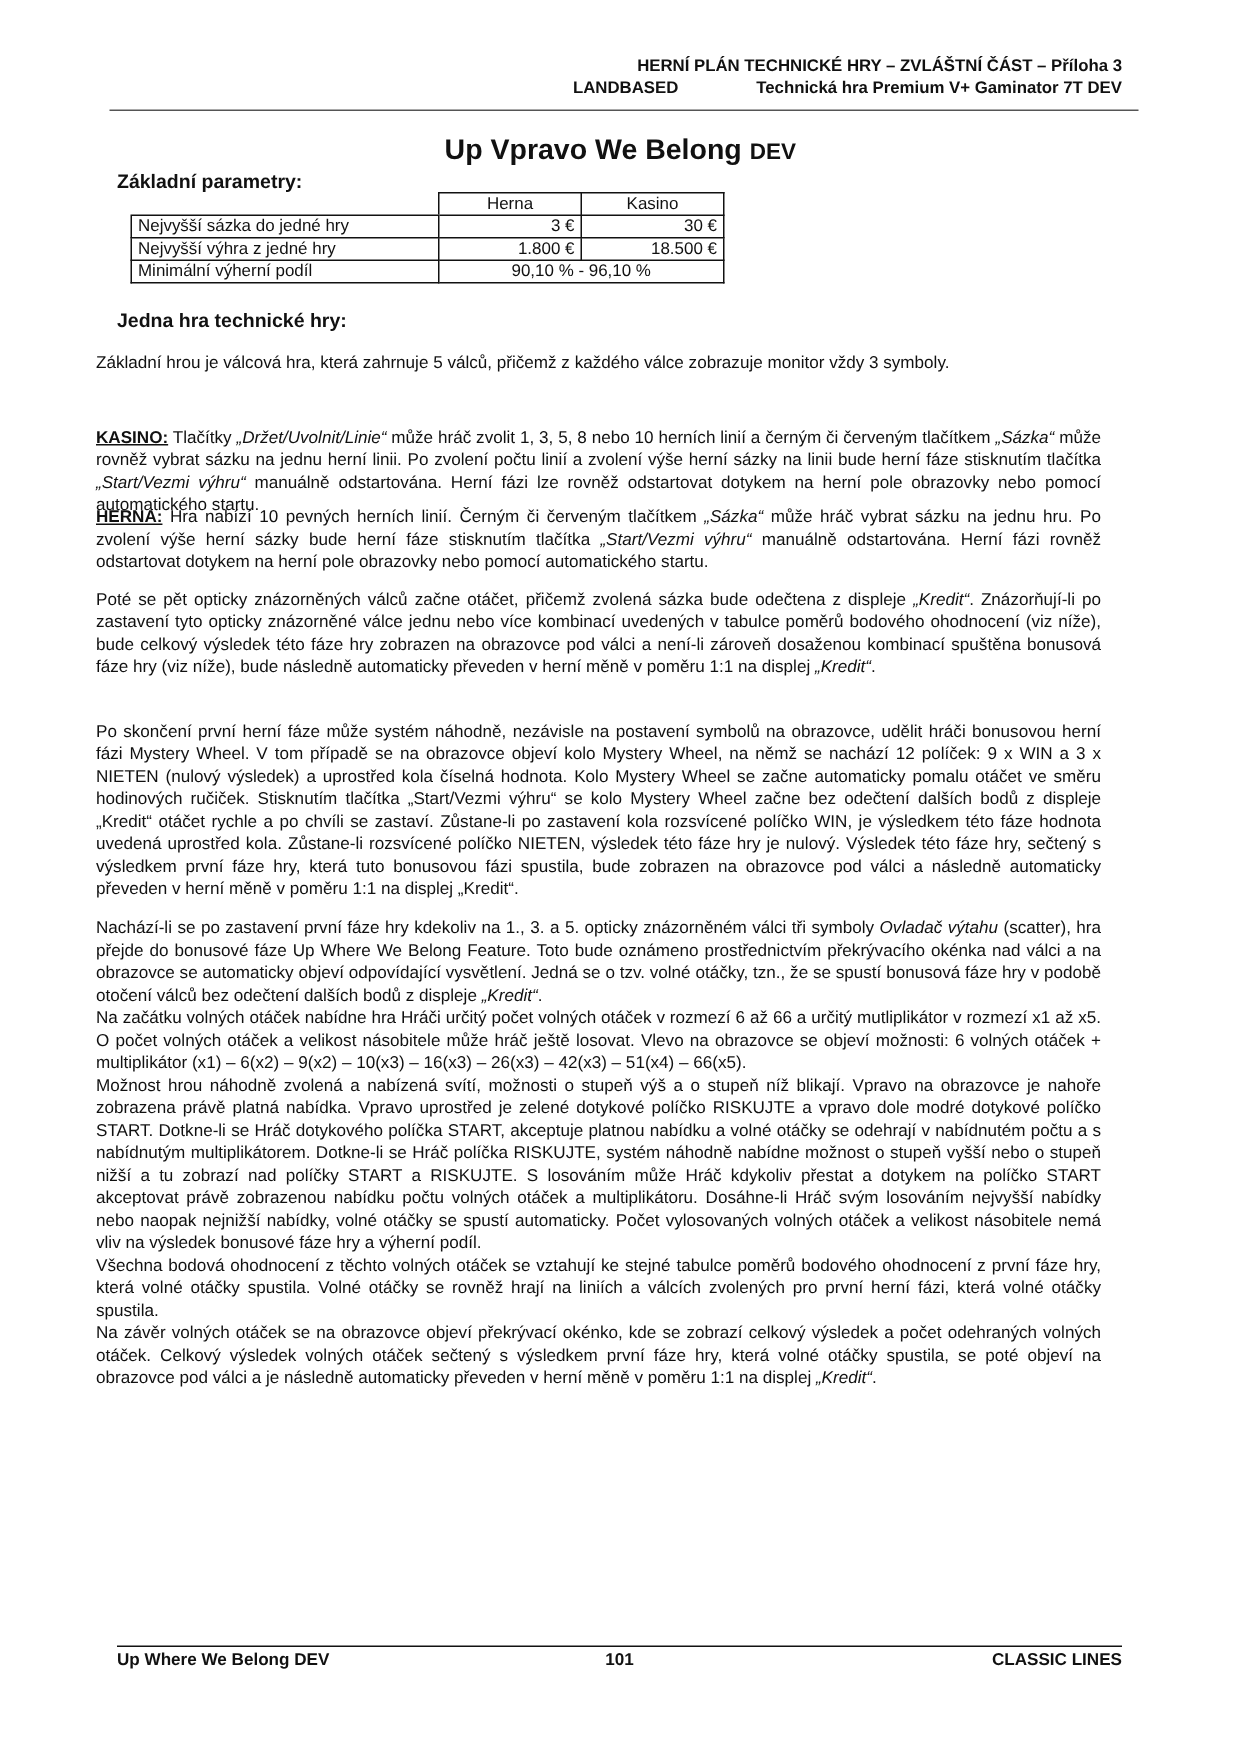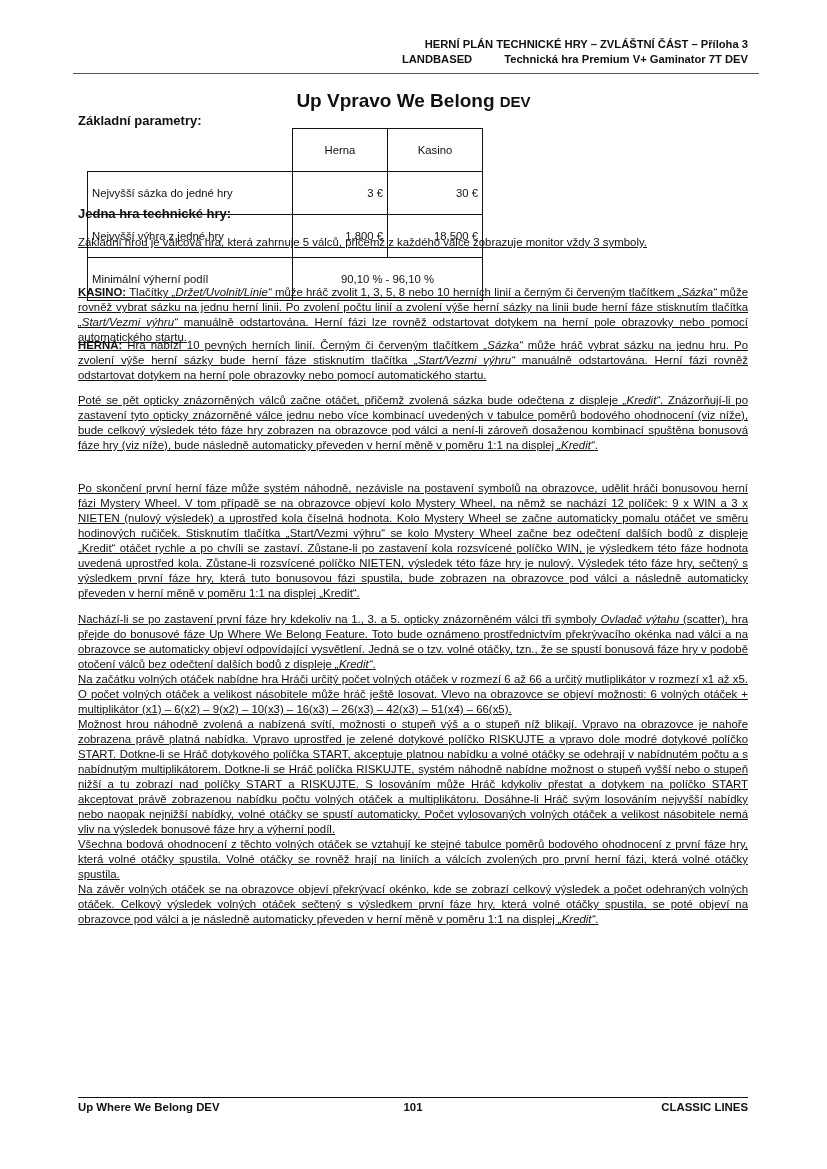--- a/index.html
+++ b/index.html
@@ -1,32 +1,32 @@
 <!DOCTYPE html>
 <html><head>
 <meta charset="utf-8">
 <style>
   html, body { margin: 0; padding: 0; background: #ffffff; }
   body { width: 827px; height: 1169px; position: relative; overflow: hidden;
          font-family: "Liberation Sans", sans-serif; color: #111; }
   .hdr1 { position: absolute; top: 38px; right: 79px; font-size: 11.2px; font-weight: bold; white-space: nowrap; }
   .hdr2 { position: absolute; top: 53px; right: 79px; font-size: 11.2px; font-weight: bold; white-space: nowrap; }
-  .hdr2 .left { margin-right: 32px; }
+  .hdr2 .left { margin-right: 52px; }
   .hdr-rule { position: absolute; top: 73px; left: 73px; width: 686px; height: 0; border-top: 1.5px solid #555; }
   .title { position: absolute; top: 90px; left: 0; width: 827px; text-align: center; font-size: 19px; font-weight: bold; }
   .title .suffix { font-size: 15px; }
   .section { position: absolute; left: 78px; font-size: 13px; font-weight: bold; }
   table.params { position: absolute; top: 128px; left: 87px; border-collapse: collapse; font-size: 11.3px; }
-  table.params td { border: 1.3px solid #111; padding: 14px 4px; height: 14px; line-height: 13px; }
+  table.params td { border: 1.3px solid #111; padding: 0 4px; height: 14px; line-height: 13px; }
   table.params td.blank { border: none; border-bottom: 1.3px solid #111; }
   table.params td.lbl { width: 196px; }
   table.params td.h { text-align: center; width: 86px; }
   table.params td.num { text-align: right; }
   table.params td.span { text-align: center; }
-  .body-text { position: absolute; left: 78px; width: 670px; font-size: 11.4px; line-height: 15px; text-align: justify; text-decoration: underline; }
+  .body-text { position: absolute; left: 64px; width: 670px; font-size: 11.4px; line-height: 15px; text-align: justify; }
   .body-text p { margin: 0; }
   .u { font-weight: bold; text-decoration: underline; }
   .footer-rule { position: absolute; top: 1097px; left: 78px; width: 670px; border-top: 1.5px solid #111; }
   .footer { position: absolute; top: 1101px; left: 78px; width: 670px; font-size: 11.4px; font-weight: bold; }
   .footer .fl { position: absolute; left: 0; }
   .footer .fc { position: absolute; left: 0; width: 670px; text-align: center; }
   .footer .fr { position: absolute; right: 0; }
 </style>
 </head>
 <body>

